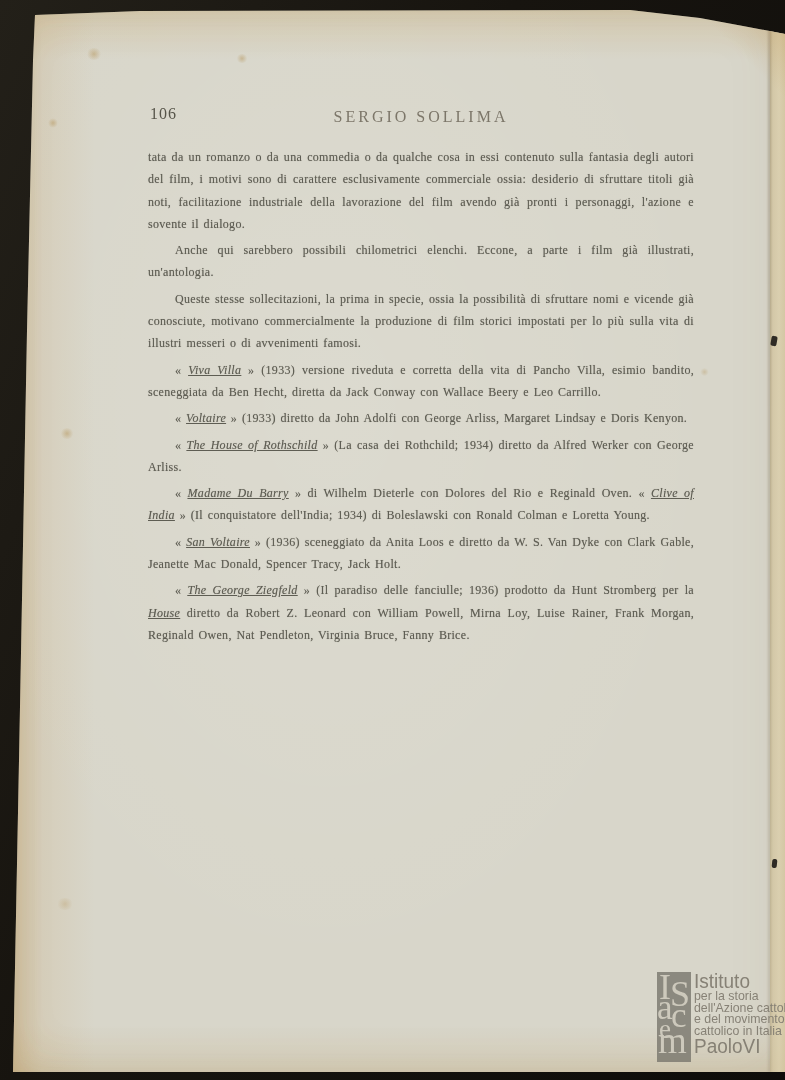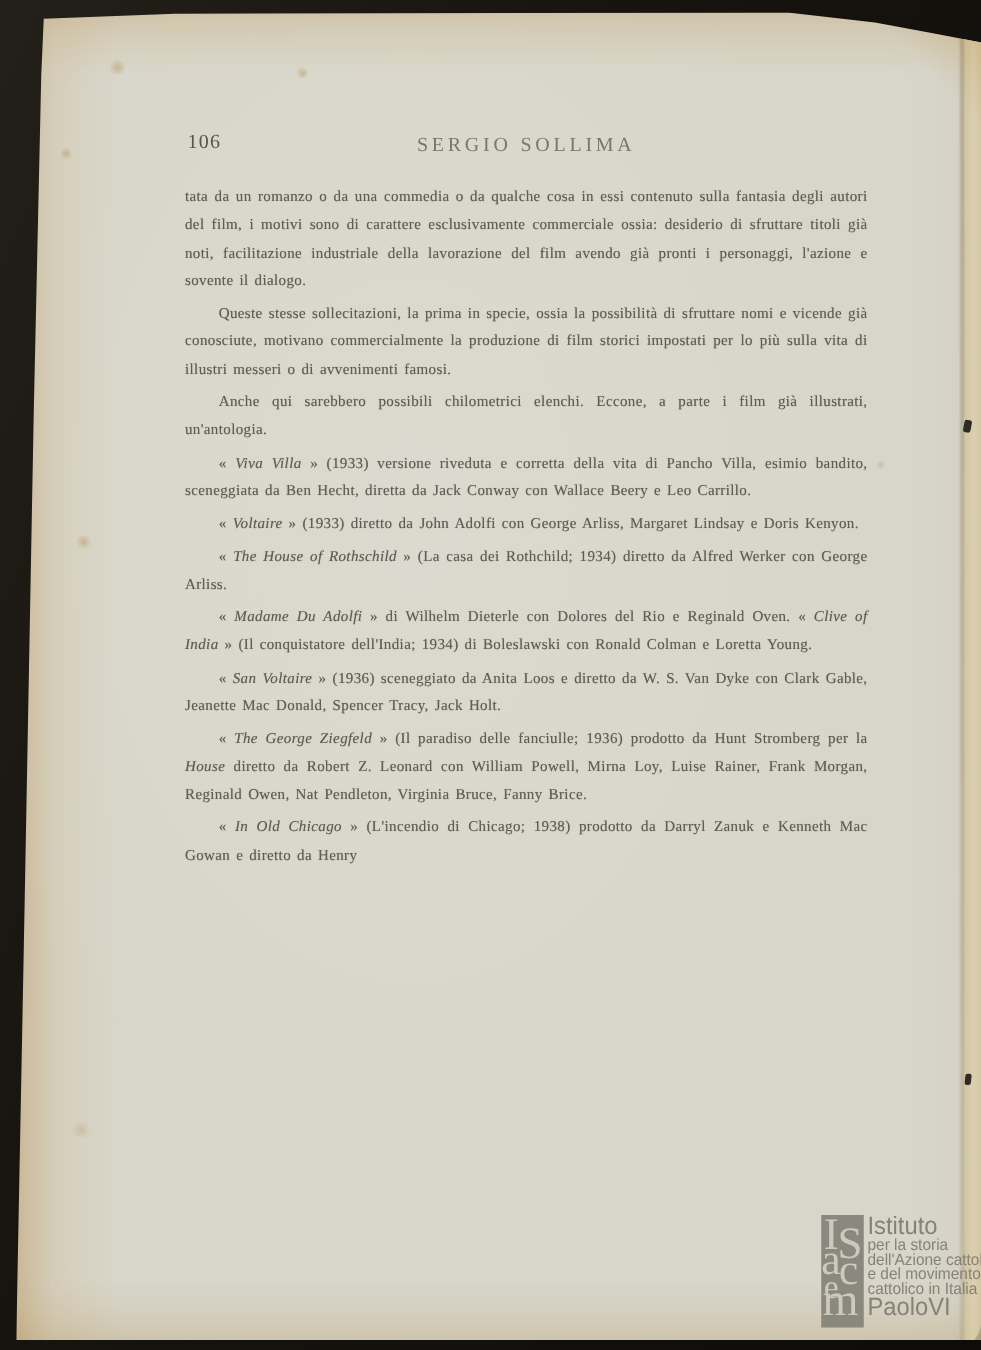--- a/index.html
+++ b/index.html
@@ -9,21 +9,21 @@
   
   .page{position:absolute;inset:0;
     clip-path:polygon(35px 15px,140px 11px,630px 10px,700px 18px,743px 26px,785px 34px,
                       785px 1072px,13px 1072px,19px 760px,27px 330px,33px 60px);
     background:
       radial-gradient(ellipse at 42% 38%, rgba(255,255,255,0.10), transparent 62%),
       linear-gradient(to right, rgba(198,156,90,0.42) 0px, rgba(198,156,90,0.14) 42px, transparent 95px),
       linear-gradient(to bottom, rgba(205,170,105,0.30) 0px, transparent 60px),
       linear-gradient(to top, rgba(198,168,108,0.22) 0px, transparent 55px),
       #d8d6ca;
-    box-shadow:inset 14px 0 28px rgba(150,110,50,0.18), inset 0 0 60px rgba(130,100,50,0.10);border-radius:23px;}
+    box-shadow:inset 14px 0 28px rgba(150,110,50,0.18), inset 0 0 60px rgba(130,100,50,0.10);}
   .page::after{content:"";position:absolute;right:0;top:0;width:180px;height:120px;
     background:linear-gradient(225deg, rgba(150,112,52,0.45) 0px, rgba(190,150,85,0.25) 26px, transparent 70px);
     pointer-events:none;}
   .right-strip{position:absolute;right:0;top:26px;bottom:8px;width:15px;
     background:linear-gradient(to right,#cfc19c,#dccfab 60%,#d5c69e);opacity:.8;}
   .crease{position:absolute;right:14px;top:30px;bottom:8px;width:3px;
     background:linear-gradient(to bottom,rgba(110,95,70,.35),rgba(110,95,70,.18));filter:blur(1px);}
   .stitch{position:absolute;background:#2f2b24;border-radius:2px;}
   .stitch.s1{left:771px;top:336px;width:6px;height:10px;transform:rotate(10deg);}
   .stitch.s2{left:772px;top:859px;width:5px;height:9px;transform:rotate(6deg);}
@@ -38,21 +38,21 @@
   
   .content{position:absolute;left:148px;top:100px;width:546px;filter:blur(0.25px);}
   .head-row{position:relative;height:46px;}
   .page-num{position:absolute;left:2px;top:5px;font-size:16px;letter-spacing:1px;color:#565449;}
   .running-title{position:absolute;left:0;right:0;top:8px;text-align:center;
     font-size:16px;letter-spacing:3px;color:#7c7669;}
   .para{margin:0 0 4px 0;font-size:12px;line-height:22.3px;text-align:justify;
     color:#5e5d53;letter-spacing:0.3px;word-spacing:1.5px;
     text-shadow:0 0 0.7px rgba(94,93,83,0.55);}
   .para.indent{text-indent:27px;}
-  .para i{font-style:italic;}
+  .para i{font-style:italic;text-decoration:underline;}
   
   .watermark{position:absolute;left:657px;top:972px;display:flex;align-items:flex-start;}
   .wm-square{position:relative;width:34px;height:90px;background:rgba(122,119,110,0.82);flex:none;}
   .wm-square span{position:absolute;color:#cdc9bc;font-family:"Liberation Serif",serif;line-height:1;}
   .wm-square span:nth-child(1){left:2px;top:-3px;font-size:36px;}
   .wm-square span:nth-child(2){left:13px;top:4px;font-size:36px;}
   .wm-square span:nth-child(3){left:0px;top:18px;font-size:35px;}
   .wm-square span:nth-child(4){left:14px;top:26px;font-size:35px;}
   .wm-square span:nth-child(5){left:2px;top:44px;font-size:27px;}
   .wm-square span:nth-child(6){left:1px;top:50px;font-size:37px;}
@@ -78,29 +78,28 @@
     <div class="fox f5"></div>
     <div class="fox f6"></div>
 
     <div class="content">
       <div class="head-row">
         <span class="page-num">106</span>
         <span class="running-title">SERGIO SOLLIMA</span>
       </div>
       <div class="text-block">
           <p class="para"><span>tata da un romanzo o da una commedia o da qualche cosa in essi contenuto sulla fantasia degli autori del film, i motivi sono di carattere esclusivamente commerciale ossia: desiderio di sfruttare titoli già noti, facilitazione industriale della lavorazione del film avendo già pronti i personaggi, l'azione e sovente il dialogo.</span></p>
+          <p class="para indent"><span>Anche qui sarebbero possibili chilometrici elenchi. Eccone, a parte i film già illustrati, un'antologia.</span></p>
           <p class="para indent"><span>Queste stesse sollecitazioni, la prima in specie, ossia la possibilità di sfruttare nomi e vicende già conosciute, motivano commercialmente la produzione di film storici impostati per lo più sulla vita di illustri messeri o di avvenimenti famosi.</span></p>
-          <p class="para indent"><span>Anche qui sarebbero possibili chilometrici elenchi. Eccone, a parte i film già illustrati, un'antologia.</span></p>
           <p class="para indent"><span>« </span><i>Viva Villa</i><span> » (1933) versione riveduta e corretta della vita di Pancho Villa, esimio bandito, sceneggiata da Ben Hecht, diretta da Jack Conway con Wallace Beery e Leo Carrillo.</span></p>
           <p class="para indent"><span>« </span><i>Voltaire</i><span> » (1933) diretto da John Adolfi con George Arliss, Margaret Lindsay e Doris Kenyon.</span></p>
           <p class="para indent"><span>« </span><i>The House of Rothschild</i><span> » (La casa dei Rothchild; 1934) diretto da Alfred Werker con George Arliss.</span></p>
-          <p class="para indent"><span>« </span><i>Madame Du Adolfi</i><span> » di Wilhelm Dieterle con Dolores del Rio e Reginald Oven. « </span><i>Clive of India</i><span> » (Il conquistatore dell'India; 1934) di Boleslawski con Ronald Colman e Loretta Young.</span></p>
+          <p class="para indent"><span>« </span><i>Madame Du Barry</i><span> » di Wilhelm Dieterle con Dolores del Rio e Reginald Oven. « </span><i>Clive of India</i><span> » (Il conquistatore dell'India; 1934) di Boleslawski con Ronald Colman e Loretta Young.</span></p>
           <p class="para indent"><span>« </span><i>San Voltaire</i><span> » (1936) sceneggiato da Anita Loos e diretto da W. S. Van Dyke con Clark Gable, Jeanette Mac Donald, Spencer Tracy, Jack Holt.</span></p>
           <p class="para indent"><span>« </span><i>The George Ziegfeld</i><span> » (Il paradiso delle fanciulle; 1936) prodotto da Hunt Stromberg per la </span><i>House</i><span> diretto da Robert Z. Leonard con William Powell, Mirna Loy, Luise Rainer, Frank Morgan, Reginald Owen, Nat Pendleton, Virginia Bruce, Fanny Brice.</span></p>
-          <p class="para indent"><span>« </span><i>In Old Chicago</i><span> » (L'incendio di Chicago; 1938) prodotto da Darryl Zanuk e Kenneth Mac Gowan e diretto da Henry</span></p>
         </div>
     </div>
 
     <div class="watermark">
       <div class="wm-square">
           <span>I</span>
           <span>S</span>
           <span>a</span>
           <span>c</span>
           <span>e</span>

